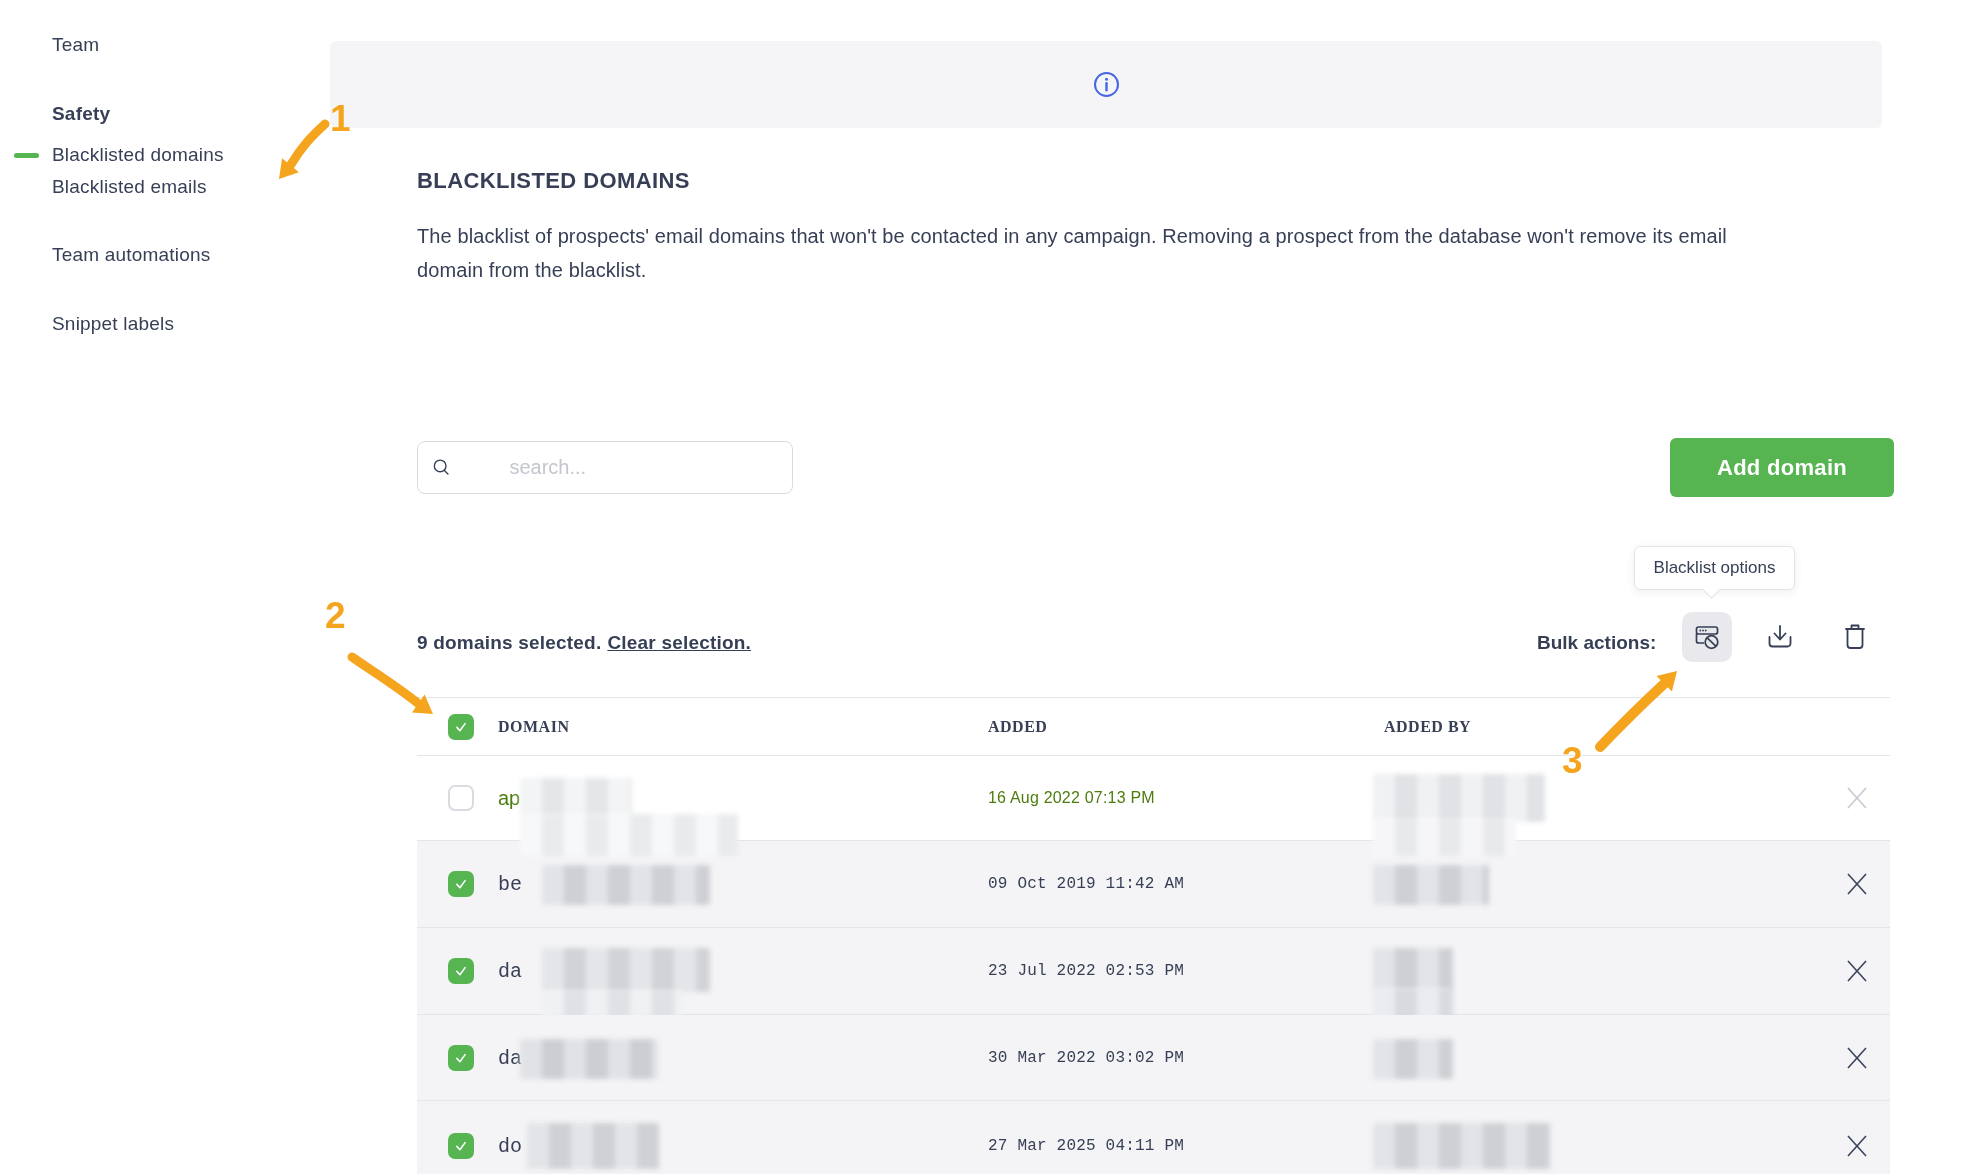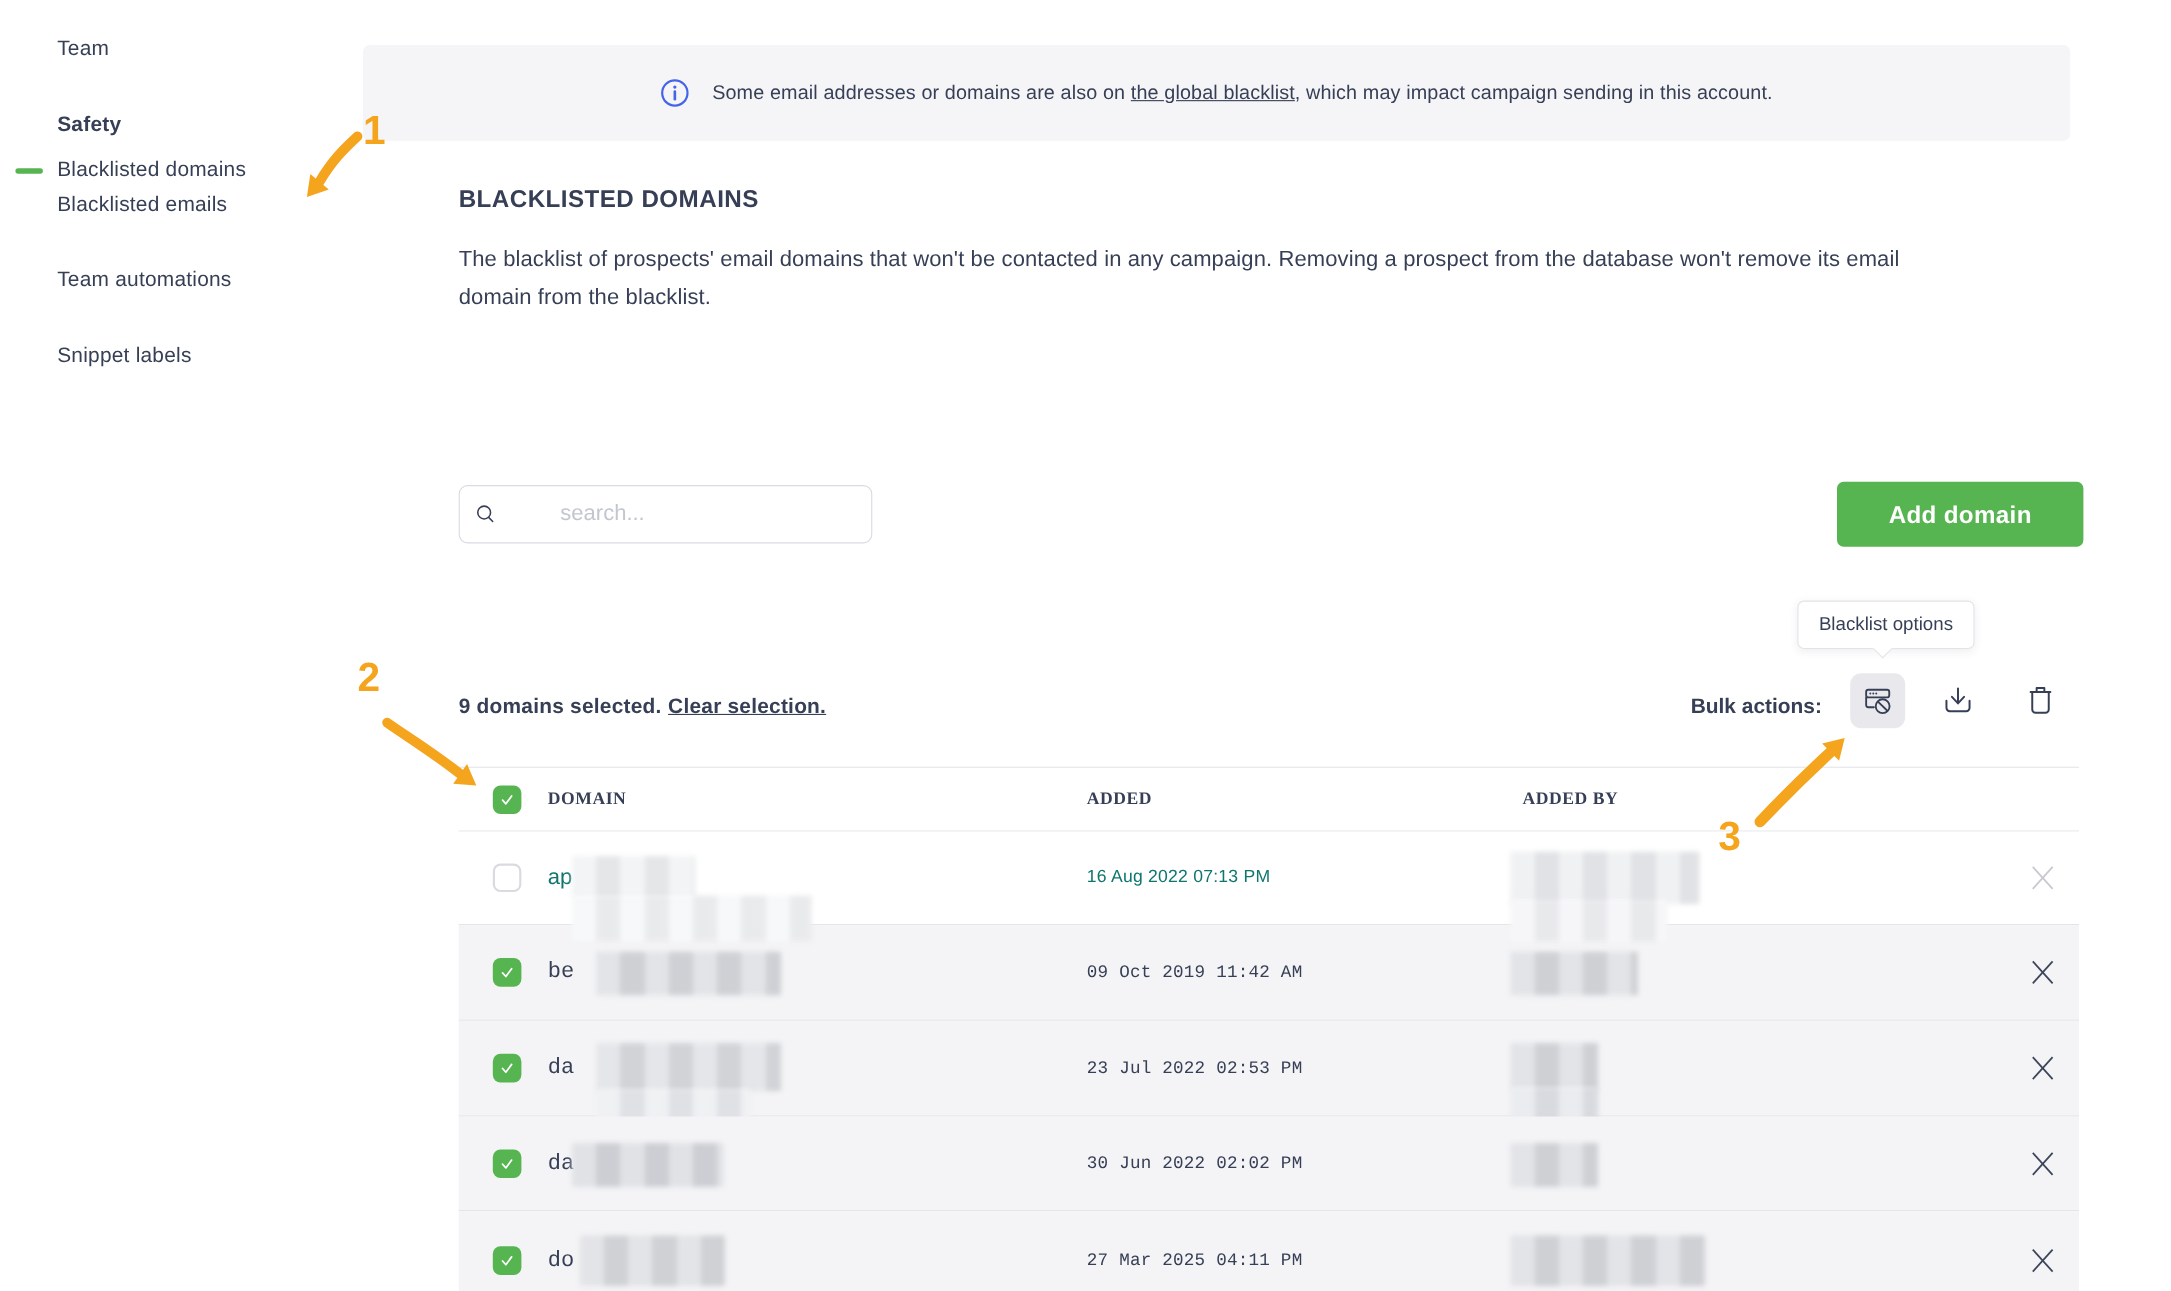--- a/index.html
+++ b/index.html
@@ -50,21 +50,21 @@
   
   .thead { position:absolute; left:417px; top:697px; width:1473px; height:59px; background:#fff;
     border-top:1px solid #e4e5e9; border-bottom:1px solid #e4e5e9;font-family:Liberation Serif, serif; }
   .th { position:absolute; top:50%; transform:translateY(-50%); font-size:16px; font-weight:bold; letter-spacing:.5px; }
   .row { position:absolute; left:417px; width:1473px; border-bottom:1px solid #e4e5e9; background:#fff; }
   .row.sel { background:#f4f4f6;font-family:Liberation Mono, monospace; }
   .r1 { top:756px; height:85px; } .r2 { top:841px; height:87px; } .r3 { top:928px; height:87px; }
   .r4 { top:1015px; height:86px; } .r5 { top:1101px; height:89px; border-bottom:none; }
   .cell-domain { position:absolute; left:81px; top:50%; transform:translateY(-50%); font-size:20px; }
   .cell-added  { position:absolute; left:571px; top:50%; transform:translateY(-50%); font-size:16px; letter-spacing:.2px; }
-  .row.muted .cell-domain, .row.muted .cell-added { color:#0f766e; }
+  .row.muted .cell-domain, .row.muted .cell-added { color:#4d7c0f; }
   .checkbox { position:absolute; left:31px; top:50%; transform:translateY(-50%); width:26px; height:26px;
     border-radius:7px; cursor:pointer; display:flex; align-items:center; justify-content:center; }
   .checkbox.on { background:#57b551; }
   .checkbox.off { background:#fff; border:2px solid #d9dbe1; }
   .xbtn { position:absolute; left:1412px; top:50%; transform:translateY(-50%); width:56px; height:44px;
     display:flex; align-items:center; justify-content:center; cursor:pointer; }
   .redact { position:absolute; filter:blur(2.5px); border-radius:2px;
     background-image:repeating-linear-gradient(90deg, rgba(255,255,255,.28) 0 22px, rgba(0,0,0,.045) 22px 44px); }
 
   
@@ -83,21 +83,20 @@
   <div class="side-item" style="top:244px">Team automations</div>
   <div class="side-item" style="top:313px">Snippet labels</div>
 </div>
 
 <div class="banner">
   <svg width="27" height="27" viewBox="0 0 27 27">
     <circle cx="13.5" cy="13.5" r="11.5" fill="none" stroke="#4565e8" stroke-width="2"></circle>
     <circle cx="13.5" cy="8.2" r="1.5" fill="#4565e8"></circle>
     <line x1="13.5" y1="12.2" x2="13.5" y2="19.2" stroke="#4565e8" stroke-width="2.4" stroke-linecap="round"></line>
   </svg>
-  <div class="banner-text"><span>Some email addresses or domains are also on </span><span class="banner-link">the global blacklist</span><span>, which may impact campaign sending in this account.</span></div>
 </div>
 
 <div class="sec-title">BLACKLISTED DOMAINS</div>
 <div class="sec-desc">The blacklist of prospects' email domains that won't be contacted in any campaign. Removing a prospect from the database won't remove its email domain from the blacklist.</div>
 
 <div class="search-box">
   <svg width="25" height="25" viewBox="0 0 25 25">
     <circle cx="10.5" cy="10.5" r="7.5" fill="none" stroke="#363f55" stroke-width="1.8"></circle>
     <line x1="16" y1="16.5" x2="20.5" y2="21" stroke="#363f55" stroke-width="1.8" stroke-linecap="round"></line>
   </svg>
@@ -206,21 +205,21 @@
   </div>
 </div>
 
 <div class="row r4 sel">
   <div class="checkbox on">
     <svg width="18" height="18" viewBox="0 0 24 24">
         <path d="M6.5 12.5 l4 4.5 L17.5 7.5" fill="none" stroke="#fff" stroke-width="2.1" stroke-linecap="round" stroke-linejoin="round"></path>
       </svg>
   </div>
   <span class="cell-domain">da</span>
-  <span class="cell-added">30 Jun 2022 02:02 PM</span>
+  <span class="cell-added">30 Mar 2022 03:02 PM</span>
   <div class="redact" style="left:103px;top:24px;width:138px;height:40px;background-color:#d5d7dc"></div>
   <div class="redact" style="left:956px;top:24px;width:80px;height:40px;background-color:#d7d9de"></div>
   <div class="xbtn">
     <svg width="26" height="26" viewBox="0 0 26 26">
         <line x1="4" y1="3" x2="22" y2="23" stroke="#3c455c" stroke-width="1.6"></line>
         <line x1="22" y1="3" x2="4" y2="23" stroke="#3c455c" stroke-width="1.6"></line>
       </svg>
   </div>
 </div>
 

